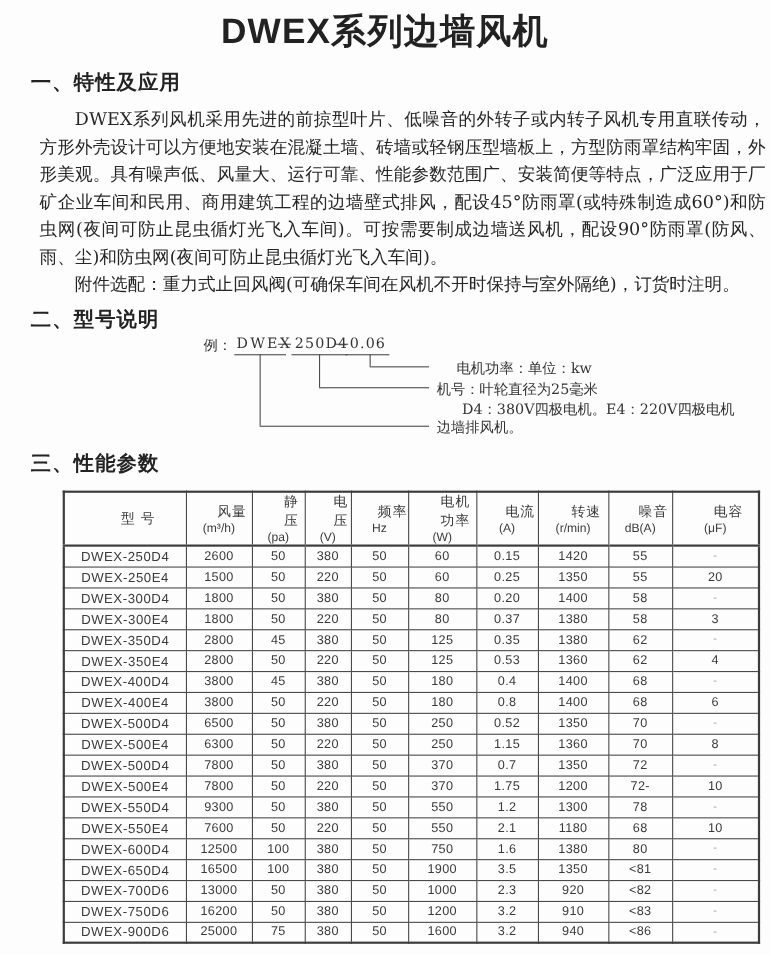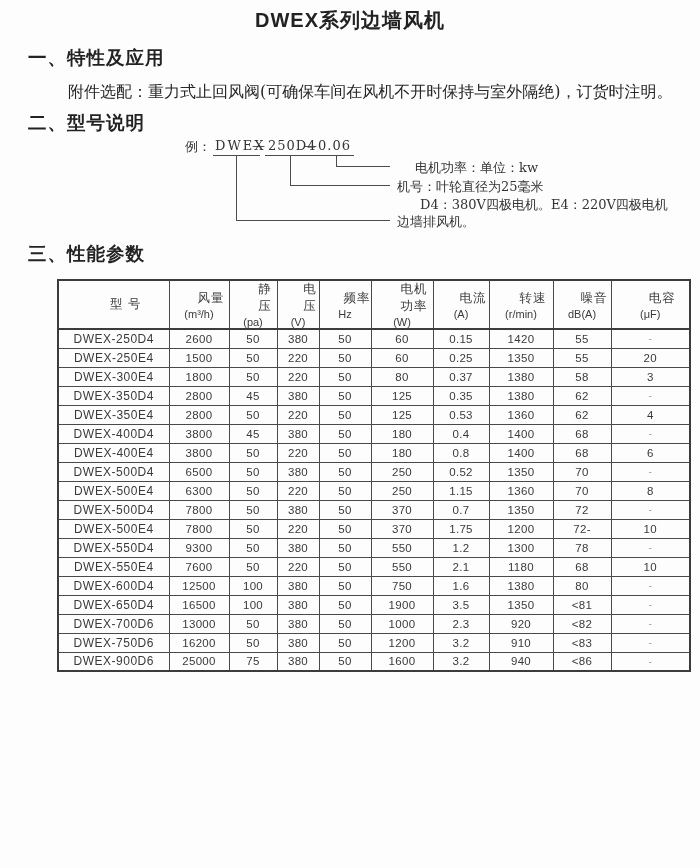--- a/index.html
+++ b/index.html
@@ -9,21 +9,21 @@
     background: #fdfdfd;
     color: #2b2b2b;
     font-family: "DejaVu Serif", serif;
     overflow: hidden;
     position: relative;
   }
   .page-title {
     text-align: center;
     font-family: "Liberation Sans", sans-serif;
     font-weight: bold;
-    font-size: 20px;
+    font-size: 32px;
     letter-spacing: 1px;
     padding-top: 7px;
     color: #222;
   }
   .sec-heading {
     font-family: "Liberation Sans", sans-serif;
     font-weight: bold;
     font-size: 18.5px;
     color: #232323;
     margin-left: 28px;
@@ -76,20 +76,21 @@
   td.dim { color: #a0a0a0; font-size: 10px; }
 </style>
 </head>
 <body>
 
 <h1 class="page-title">DWEX系列边墙风机</h1>
 
 <h2 class="sec-heading sec1-heading">一、特性及应用</h2>
 
 <div class="features-text">
+  <p>DWEX系列风机采用先进的前掠型叶片、低噪音的外转子或内转子风机专用直联传动，方形外壳设计可以方便地安装在混凝土墙、砖墙或轻钢压型墙板上，方型防雨罩结构牢固，外形美观。具有噪声低、风量大、运行可靠、性能参数范围广、安装简便等特点，广泛应用于厂矿企业车间和民用、商用建筑工程的边墙壁式排风，配设45°防雨罩(或特殊制造成60°)和防虫网(夜间可防止昆虫循灯光飞入车间)。可按需要制成边墙送风机，配设90°防雨罩(防风、雨、尘)和防虫网(夜间可防止昆虫循灯光飞入车间)。</p>
   <p>附件选配：重力式止回风阀(可确保车间在风机不开时保持与室外隔绝)，订货时注明。</p>
 </div>
 
 <h2 class="sec-heading sec2-heading">二、型号说明</h2>
 
 <div class="model-diagram">
   <span class="t" style="left:185px; top:0;">例：</span>
   <span class="t" style="left:215px; top:0; letter-spacing:2px;">DWEX</span>
   <span class="t" style="left:252px; top:0;">—</span>
   <span class="t" style="left:268px; top:0; letter-spacing:1px;">250D4</span>
@@ -190,20 +191,32 @@
         <td>50</td>
         <td>220</td>
         <td>50</td>
         <td>60</td>
         <td>0.25</td>
         <td>1350</td>
         <td>55</td>
         <td>20</td>
       </tr>
       <tr>
+        <td>DWEX-300D4</td>
+        <td>1800</td>
+        <td>50</td>
+        <td>380</td>
+        <td>50</td>
+        <td>80</td>
+        <td>0.20</td>
+        <td>1400</td>
+        <td>58</td>
+        <td class="dim">-</td>
+      </tr>
+      <tr>
         <td>DWEX-300E4</td>
         <td>1800</td>
         <td>50</td>
         <td>220</td>
         <td>50</td>
         <td>80</td>
         <td>0.37</td>
         <td>1380</td>
         <td>58</td>
         <td>3</td>

